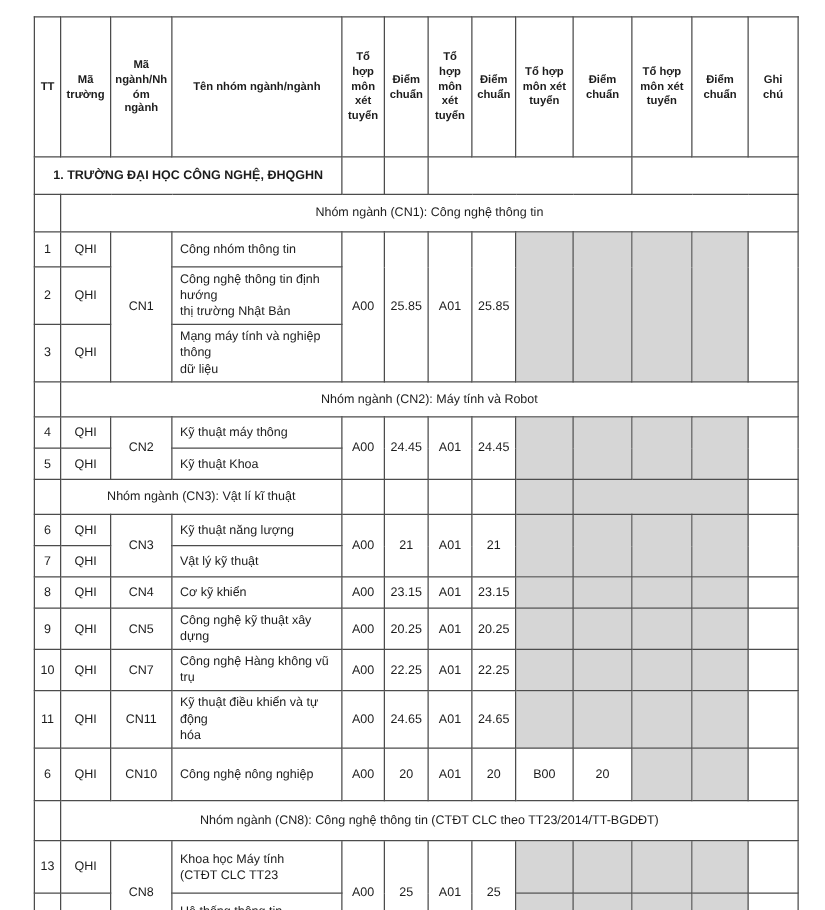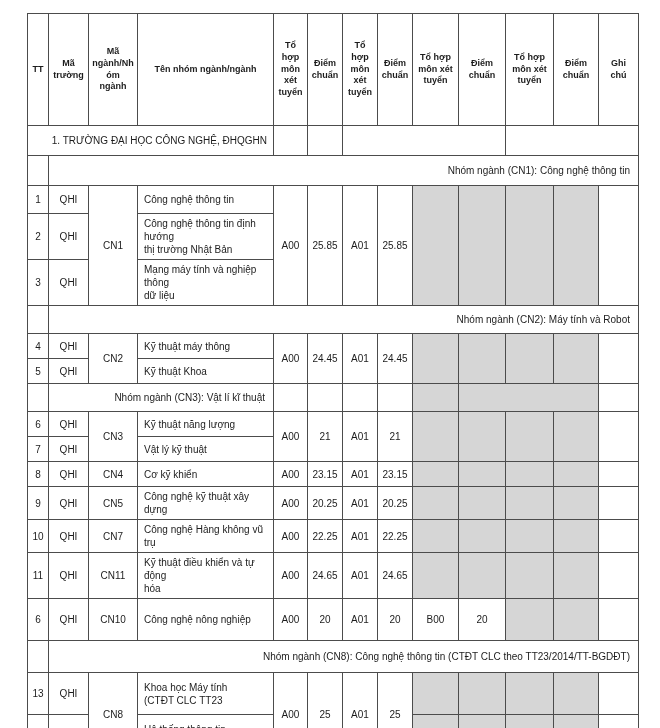--- a/index.html
+++ b/index.html
@@ -11,22 +11,22 @@
     border-collapse:collapse;table-layout:fixed;
     margin:13px 0 0 27px;width:611px;
   }
   td{
     border:1px solid #4c4c4c;
     font-size:10px;color:#1c1c1c;
     text-align:center;vertical-align:middle;
     padding:2px;line-height:1.3;overflow:hidden;
   }
   td.hdr{font-weight:bold;font-size:9px;padding:2px 3px;word-break:break-word;}
-  td.sect{text-align:right;font-weight:normal;padding:3px 6px;}
-  td.glabel{text-align:right;padding:3px 8px;}
+  td.sect{text-align:center;font-weight:bold;padding:3px 6px;}
+  td.glabel{text-align:center;padding:3px 8px;}
   td.name{text-align:left;padding:3px 6px;white-space:pre-line;}
   td.g{background:#d6d6d6;}
 </style>
 </head>
 <body>
 
 <table>
   <colgroup>
     <col style="width:21px">
       <col style="width:40px">
@@ -70,21 +70,21 @@
 
   <tr style="height:30px">
     <td></td>
     <td colspan="12" class="glabel">Nhóm ngành (CN1): Công nghệ thông tin</td>
   </tr>
 
   <tr style="height:28px">
     <td>1</td>
     <td>QHI</td>
     <td rowspan="3">CN1</td>
-    <td class="name">Công nghệ thông tin</td>
+    <td class="name">Công nhóm thông tin</td>
     <td rowspan="3">A00</td>
     <td rowspan="3">25.85</td>
     <td rowspan="3">A01</td>
     <td rowspan="3">25.85</td>
     <td rowspan="3" class="g"></td>
     <td rowspan="3" class="g"></td>
     <td rowspan="3" class="g"></td>
     <td rowspan="3" class="g"></td>
     <td rowspan="3"></td>
   </tr>

